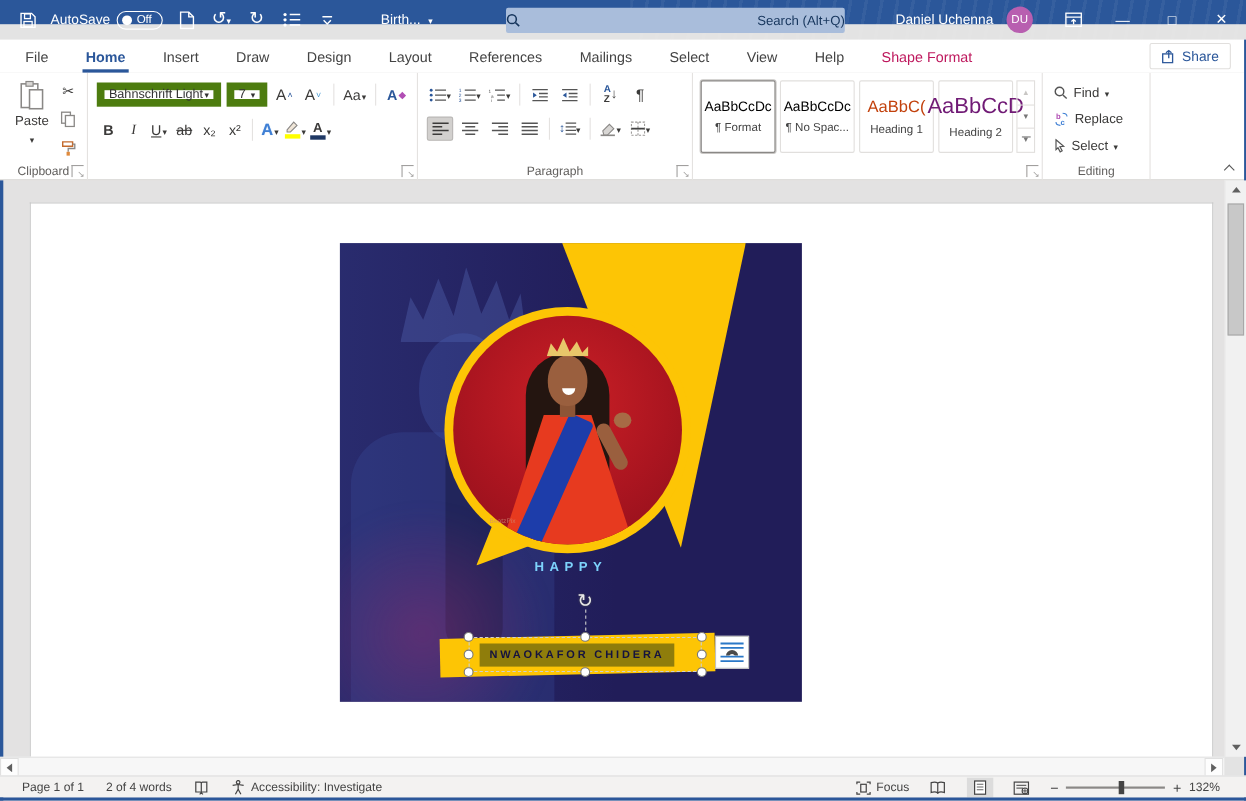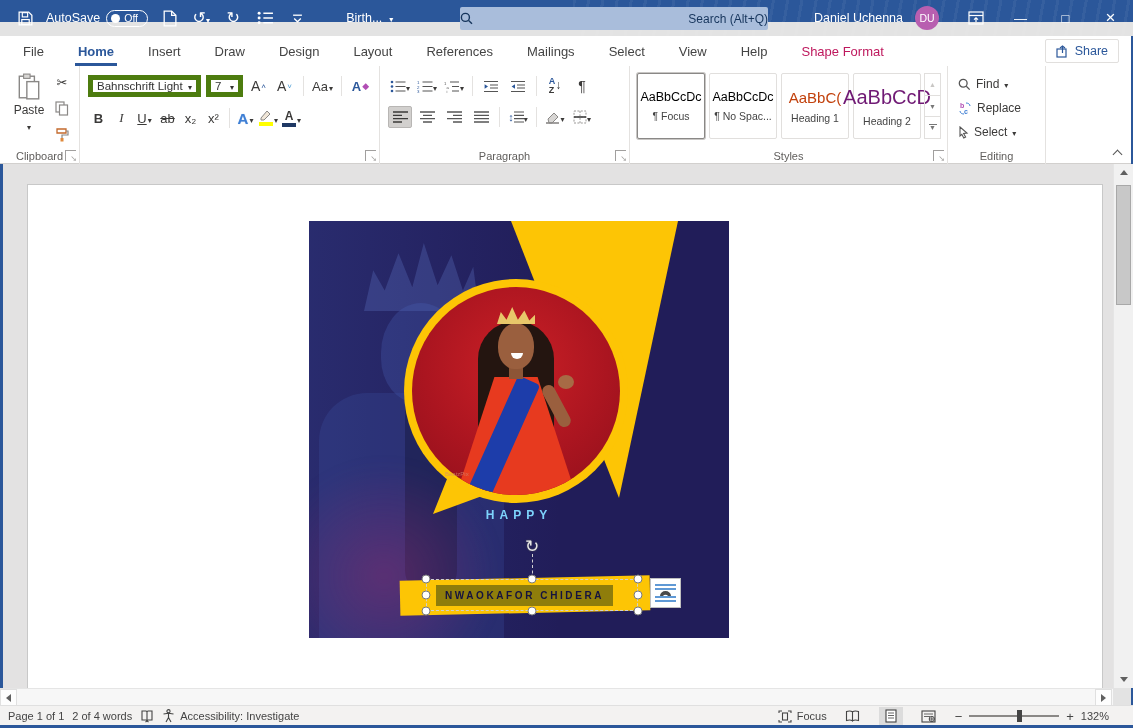--- a/index.html
+++ b/index.html
@@ -49,21 +49,21 @@
 
   
   .g-clip{width:80px}
   .paste{position:absolute;left:8px;top:7px;width:42px;height:74px;display:flex;flex-direction:column;align-items:center;font-size:12px;gap:2px}
   .clip-col{position:absolute;left:52px;top:7px;display:flex;flex-direction:column;gap:8px;align-items:center}
   .mini{width:20px;height:18px;display:flex;align-items:center;justify-content:center;font-size:13px}
 
   
   .g-font{width:300px}
   .f-row1{position:absolute;left:8px;top:9px;display:flex;align-items:center;gap:5px}
-  .combo{height:22px;border:5px solid #4d7c0f;background:#fff;display:flex;align-items:center;justify-content:space-between;
+  .combo{height:22px;border:7px solid #4d7c0f;background:#fff;display:flex;align-items:center;justify-content:space-between;
     font-size:11.5px;padding:0 4px;color:#333}
   .f-name{width:113px}
   .f-size{width:37px}
   .f-row2{position:absolute;left:8px;top:40px;display:flex;align-items:center;gap:2px;height:24px}
   .fbtn{min-width:21px;height:22px;display:flex;align-items:center;justify-content:center;font-size:13px;border-radius:2px;gap:1px}
   .fbtn .u{ text-decoration:underline }
   .growA{font-size:14px;position:relative}
   .growA sup{font-size:8px;color:#2b579a}
   .colorbar{display:flex;flex-direction:column;align-items:center;line-height:1}
   .colorbar .bar{width:14px;height:4px;margin-top:1px}
@@ -155,21 +155,21 @@
   .tri-down{width:0;height:0;border-left:4px solid transparent;border-right:4px solid transparent;border-top:5px solid #606060}
   .tri-left{width:0;height:0;border-top:4px solid transparent;border-bottom:4px solid transparent;border-right:5px solid #606060}
   .tri-right{width:0;height:0;border-top:4px solid transparent;border-bottom:4px solid transparent;border-left:5px solid #606060}
   .vthumb{position:absolute;left:2px;top:21px;width:15px;height:120px;background:#c8c8c8;border:1px solid #a8a8a8}
   .hscroll{position:absolute;left:0;top:688px;width:1113px;height:17px;background:#f7f7f7;border-top:1px solid #e5e5e5;z-index:36}
   .harrow{position:absolute;top:0;width:17px;height:17px;display:flex;align-items:center;justify-content:center;border:1px solid #e0e0e0;background:#fdfdfd}
 
   
   .statusbar{position:absolute;left:0;top:705px;width:1133px;height:20px;background:#f3f2f1;border-top:1px solid #e0e0e0;
     display:flex;align-items:center;font-size:11px;color:#444;z-index:40}
-  .sb-item{margin-left:8px;white-space:nowrap;display:flex;align-items:center;gap:5px}
+  .sb-item{margin-left:20px;white-space:nowrap;display:flex;align-items:center;gap:5px}
   .sb-right{position:absolute;right:24px;top:0;height:20px;display:flex;align-items:center;gap:14px}
   .viewbtn{width:24px;height:18px;display:flex;align-items:center;justify-content:center}
   .viewbtn.active{background:#dcdcdc}
   .zoomwrap{display:flex;align-items:center;gap:7px}
   .ztrack{width:90px;height:2px;background:#8a8886;position:relative}
   .zthumb{position:absolute;left:48px;top:-5px;width:5px;height:12px;background:#444}
   .zsign{font-size:13px;color:#444}
 </style>
 </head>
 <body>
@@ -474,41 +474,40 @@
       </span>
     </div>
     <span class="group-label">Paragraph</span>
     <span class="launcher"></span>
   </div>
 
   <div class="group g-styles">
     <div class="stylecards">
       <span class="scard selected">
         <span class="prev">AaBbCcDc</span>
-        <span class="sname">¶ Focus</span>
+        <span class="sname">¶ Format</span>
       </span>
       <span class="scard">
         <span class="prev">AaBbCcDc</span>
         <span class="sname">¶ No Spac...</span>
       </span>
       <span class="scard h1">
         <span class="prev">AaBbC(</span>
         <span class="sname">Heading 1</span>
       </span>
       <span class="scard h2">
         <span class="prev">AaBbCcD</span>
         <span class="sname">Heading 2</span>
       </span>
     </div>
     <div class="style-scroll">
       <span class="sscr" style="color:#c8c6c4">▲</span>
       <span class="sscr">▼</span>
       <span class="sscr more"><span style="width:8px;border-top:1px solid #777"></span>▼</span>
     </div>
-    <span class="group-label">Styles</span>
     <span class="launcher"></span>
   </div>
 
   <div class="group g-edit">
     <span class="erow" style="top:11px">
       <svg width="13" height="13" viewBox="0 0 13 13">
           <circle cx="5.2" cy="5.2" r="3.9" fill="none" stroke="#555" stroke-width="1.3"></circle>
           <path d="M8.3 8.3l3.4 3.3" stroke="#555" stroke-width="1.3"></path>
         </svg>
       <span>Find</span>

